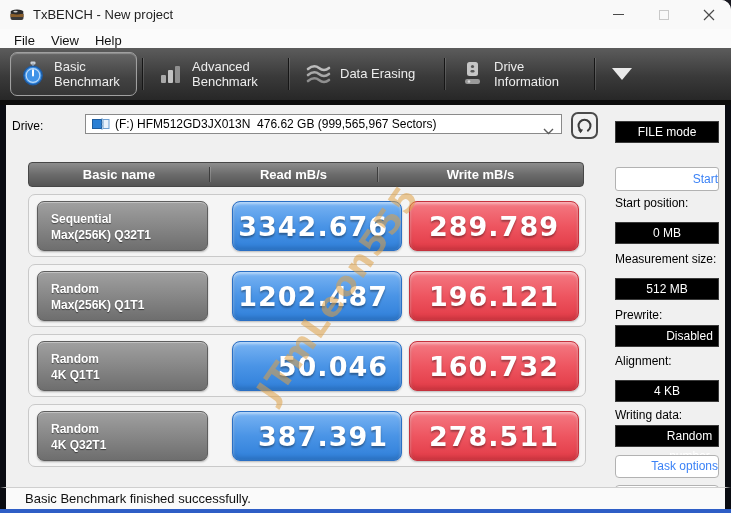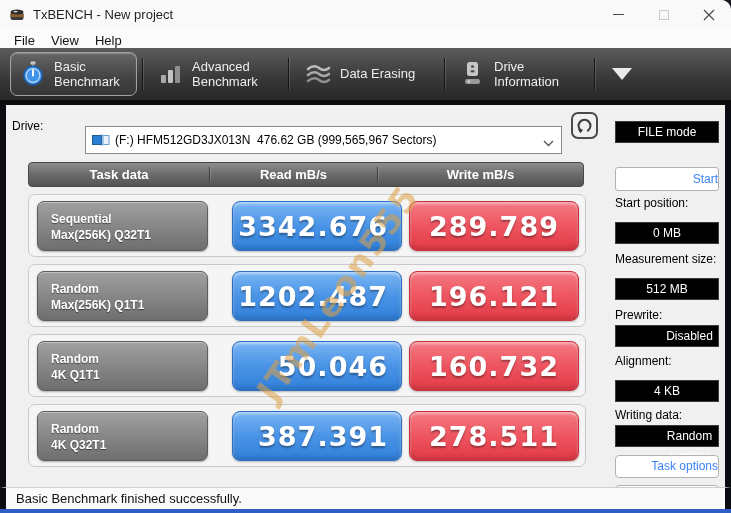--- a/index.html
+++ b/index.html
@@ -43,22 +43,22 @@
   .toolbar-caret { align-self:center; margin-left:12px; width:0; height:0;
     border-left:10px solid transparent; border-right:10px solid transparent; border-top:12px solid #eaeaea; }
   
   .content {
     position:absolute; top:105px; left:0; width:731px; height:382px;
     background:#f0f0f0; border-left:6px solid #0a0c12; border-right:6px solid #0a0c12;
   }
   
   .drive-label { position:absolute; left:6px; top:14px; font-size:12px; color:#000; }
   .drive-select {
-    position:absolute; left:79px; top:9px; width:477px; height:28px; background:#fff;
-    border:1px solid #8a8a8a; display:flex; align-items:center; padding:0 22px 0 6px; font-size:12px; color:#000;margin-top:12px;
+    position:absolute; left:79px; top:9px; width:477px; height:20px; background:#fff;
+    border:1px solid #8a8a8a; display:flex; align-items:center; padding:0 22px 0 6px; font-size:12px; color:#000;
   }
   .drive-text { white-space:pre; overflow:hidden; }
   .combo-caret { position:absolute; right:7px; top:9px; }
   .drive-partition-icon { display:flex; align-items:center; margin-right:5px; }
   .refresh-btn {
     position:absolute; left:565px; top:7px; width:27px; height:27px;
     border:2px solid #4a4a4a; border-radius:7px; background:#f0f0f0;
     display:flex; align-items:center; justify-content:center;
   }
   
@@ -116,21 +116,21 @@
     width:104px; height:23px; background:#fff; color:#3b82f6; font-size:12px;
     text-align:right; line-height:21px; border:1px solid #b2b2b2; border-radius:4px;
   }
   .side-label { font-size:12px; color:#000; height:14px; }
   .mtA { margin-top:16px; } .mtB { margin-top:24px; } .mtC { margin-top:5px; } .mtD { margin-top:12px; }
   .mtE { margin-top:8px; }  .mtF { margin-top:3px;padding-left:45px; } .mtG { margin-top:7px; } .mtH { margin-top:6px; }
   
   .statusbar {
     position:absolute; top:487px; left:0; width:731px; height:22px; background:#fafafa;
     border-top:1px solid #cfcfcf; border-left:6px solid #0a0c12; border-right:6px solid #0a0c12;
-    display:flex; align-items:center; font-size:13px; color:#111; padding-left:10px;
+    display:flex; align-items:center; font-size:13px; color:#111; padding-left:19px;
   }
   .bottom-strip { position:absolute; top:509px; left:0; width:731px; height:4px; background:#2e5ec6; }
 </style>
 </head>
 <body>
 
 <div class="window">
 
   <div class="titlebar">
     <span class="app-icon">
@@ -228,21 +228,21 @@
     </div>
 
     <div class="refresh-btn">
       <svg width="17" height="17" viewBox="0 0 20 20">
         <path d="M6 16 A 7 7 0 1 1 14 16" fill="none" stroke="#3c3c3c" stroke-width="2.4" stroke-linecap="round"></path>
         <polygon points="2.2,14.6 8.4,14.6 5.3,19" fill="#3c3c3c"></polygon>
       </svg>
     </div>
 
     <div class="table-header">
-      <div class="th th1">Task data</div>
+      <div class="th th1">Basic name</div>
       <div class="th th2">Read mB/s</div>
       <div class="th th3">Write mB/s</div>
     </div>
 
     <div class="bench-row row0">
       <div class="task-btn">
         <div>Sequential</div>
         <div>Max(256K) Q32T1</div>
       </div>
       <div class="val val-read">3342.676</div>

